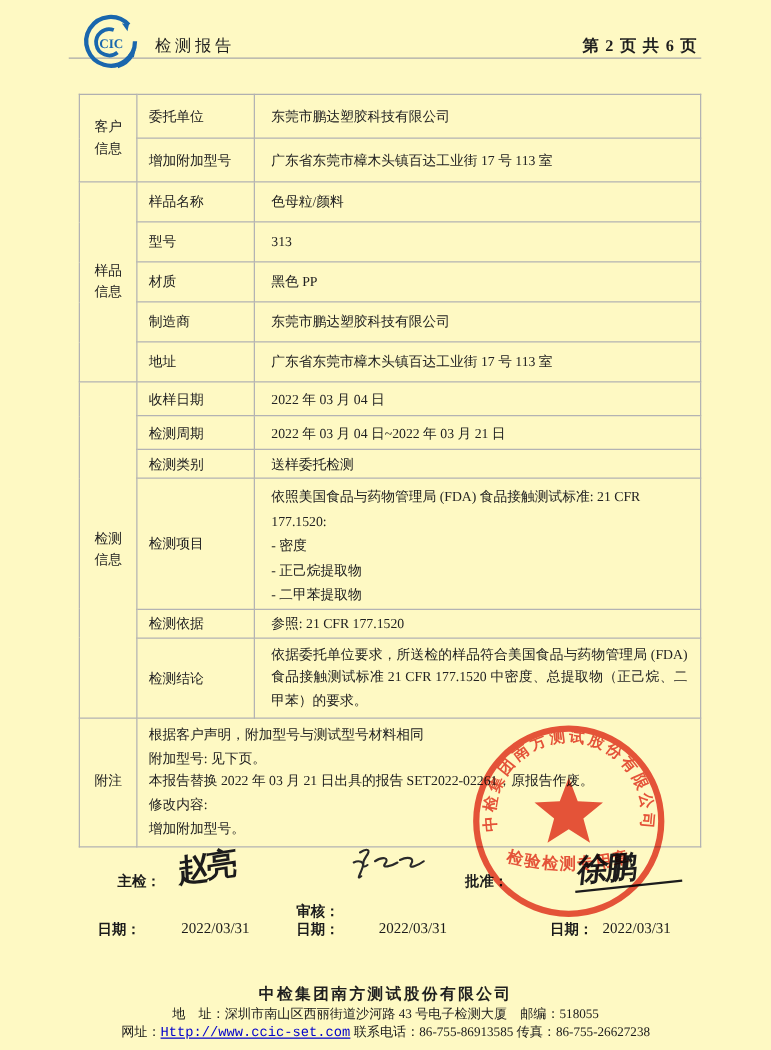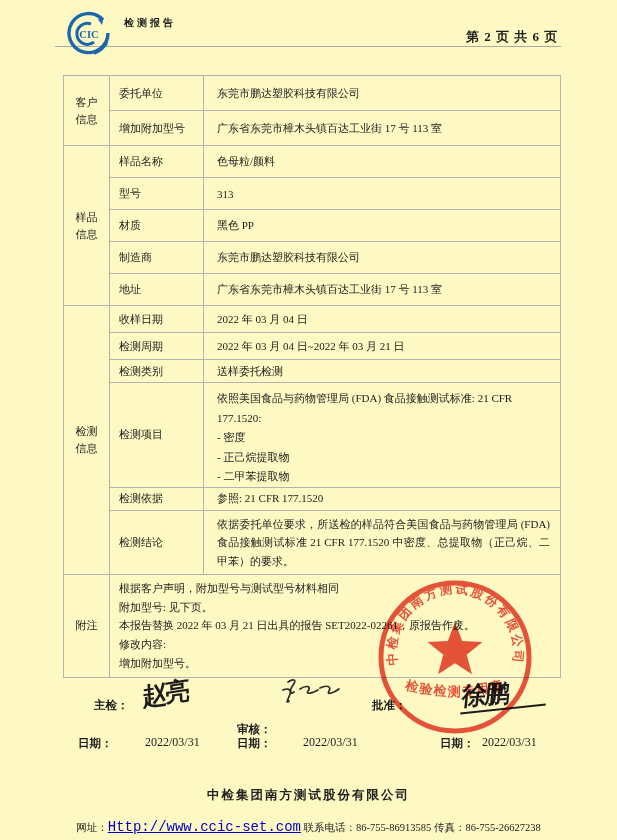--- a/index.html
+++ b/index.html
@@ -8,21 +8,21 @@
     position:relative; width:617px; height:840px; margin:0 auto;
     background:#fef9c3; overflow:hidden;
     font-family:"Liberation Serif","DejaVu Serif",serif;
     color:#1f1f1f;
   }
   .abs { position:absolute; }
 
   
   .header-rule { position:absolute; top:46px; left:55px; width:506px; height:1px; background:#a9a9a9; }
   .logo { position:absolute; left:64px; top:11px; width:50px; height:46px; }
-  .doc-title { position:absolute; left:124px; top:16px; font-size:10px; font-weight:bold; letter-spacing:3px; }
+  .doc-title { position:absolute; left:124px; top:28px; font-size:13px; font-weight:normal; letter-spacing:3px; }
   .report-no { position:absolute; left:236px; top:28px; font-size:12.5px; font-weight:bold; }
   .page-info { position:absolute; left:466px; top:28px; font-size:13px; font-weight:bold; letter-spacing:1px; }
 
   
   .report-table-wrap { position:absolute; left:63px; top:75px; width:497px; }
   table.report { width:497px; border-collapse:collapse; table-layout:fixed; }
   table.report td {
     border:1px solid #b3b3b3; font-size:11px; color:#222;
     vertical-align:middle; overflow:hidden;
   }
@@ -46,21 +46,21 @@
   .sig-underline { position:absolute; height:2px; background:#1c1c1c; transform:rotate(-6deg); }
 
   
   .stamp { position:absolute; left:374px; top:576px; width:162px; height:162px;
            opacity:0.87; mix-blend-mode:multiply; pointer-events:none; }
 
   
   .footer-company { position:absolute; top:787px; left:0; width:617px; text-align:center;
                     font-size:12.5px; font-weight:bold; letter-spacing:2px; }
   .footer-line { position:absolute; left:0; width:617px; text-align:center; font-size:10.5px; color:#1b1b1b; }
-  .footer-line a { color:#0000cc; text-decoration:underline; font-family:"Liberation Mono","DejaVu Sans Mono",monospace; font-size:14px; }
+  .footer-line a { color:#0000cc; text-decoration:underline; font-family:"Liberation Mono","DejaVu Sans Mono",monospace; font-size:11px; }
 </style>
 </head>
 <body>
 
 <div class="page">
 
   <div class="header-rule"></div>
 
   <svg class="logo" viewBox="0 0 50 46">
     <g fill="none" stroke="#1a67ad" stroke-width="3.4">
@@ -191,17 +191,18 @@
     <polygon fill="#e23b2e" points="81,46 88.2,64.9 108.4,65.9 92.7,78.7 98,98.2 81,87.3 64,98.2 69.3,78.7 53.6,65.9 73.8,64.9"></polygon>
     <text font-size="12.5" font-weight="bold" fill="#e23b2e" letter-spacing="2.5" font-family="Liberation Serif, DejaVu Serif, serif">
       <textPath href="#ringPath" startOffset="50%" text-anchor="middle">中检集团南方测试股份有限公司</textPath>
     </text>
     <text font-size="13" font-weight="bold" fill="#e23b2e" letter-spacing="1.5" font-family="Liberation Serif, DejaVu Serif, serif">
       <textPath href="#lowerArc" startOffset="50%" text-anchor="middle">检验检测专用章</textPath>
     </text>
   </svg>
 
   <div class="footer-company">中检集团南方测试股份有限公司</div>
+  <div class="footer-line" style="top:804px;">地　址：深圳市南山区西丽街道沙河路 43 号电子检测大厦　邮编：518055</div>
   <div class="footer-line" style="top:819px;">
     <span>网址：</span><a href="#">Http://www.ccic-set.com</a><span> 联系电话：86-755-86913585 传真：86-755-26627238</span>
   </div>
 
 </div>
 
 </body></html>

